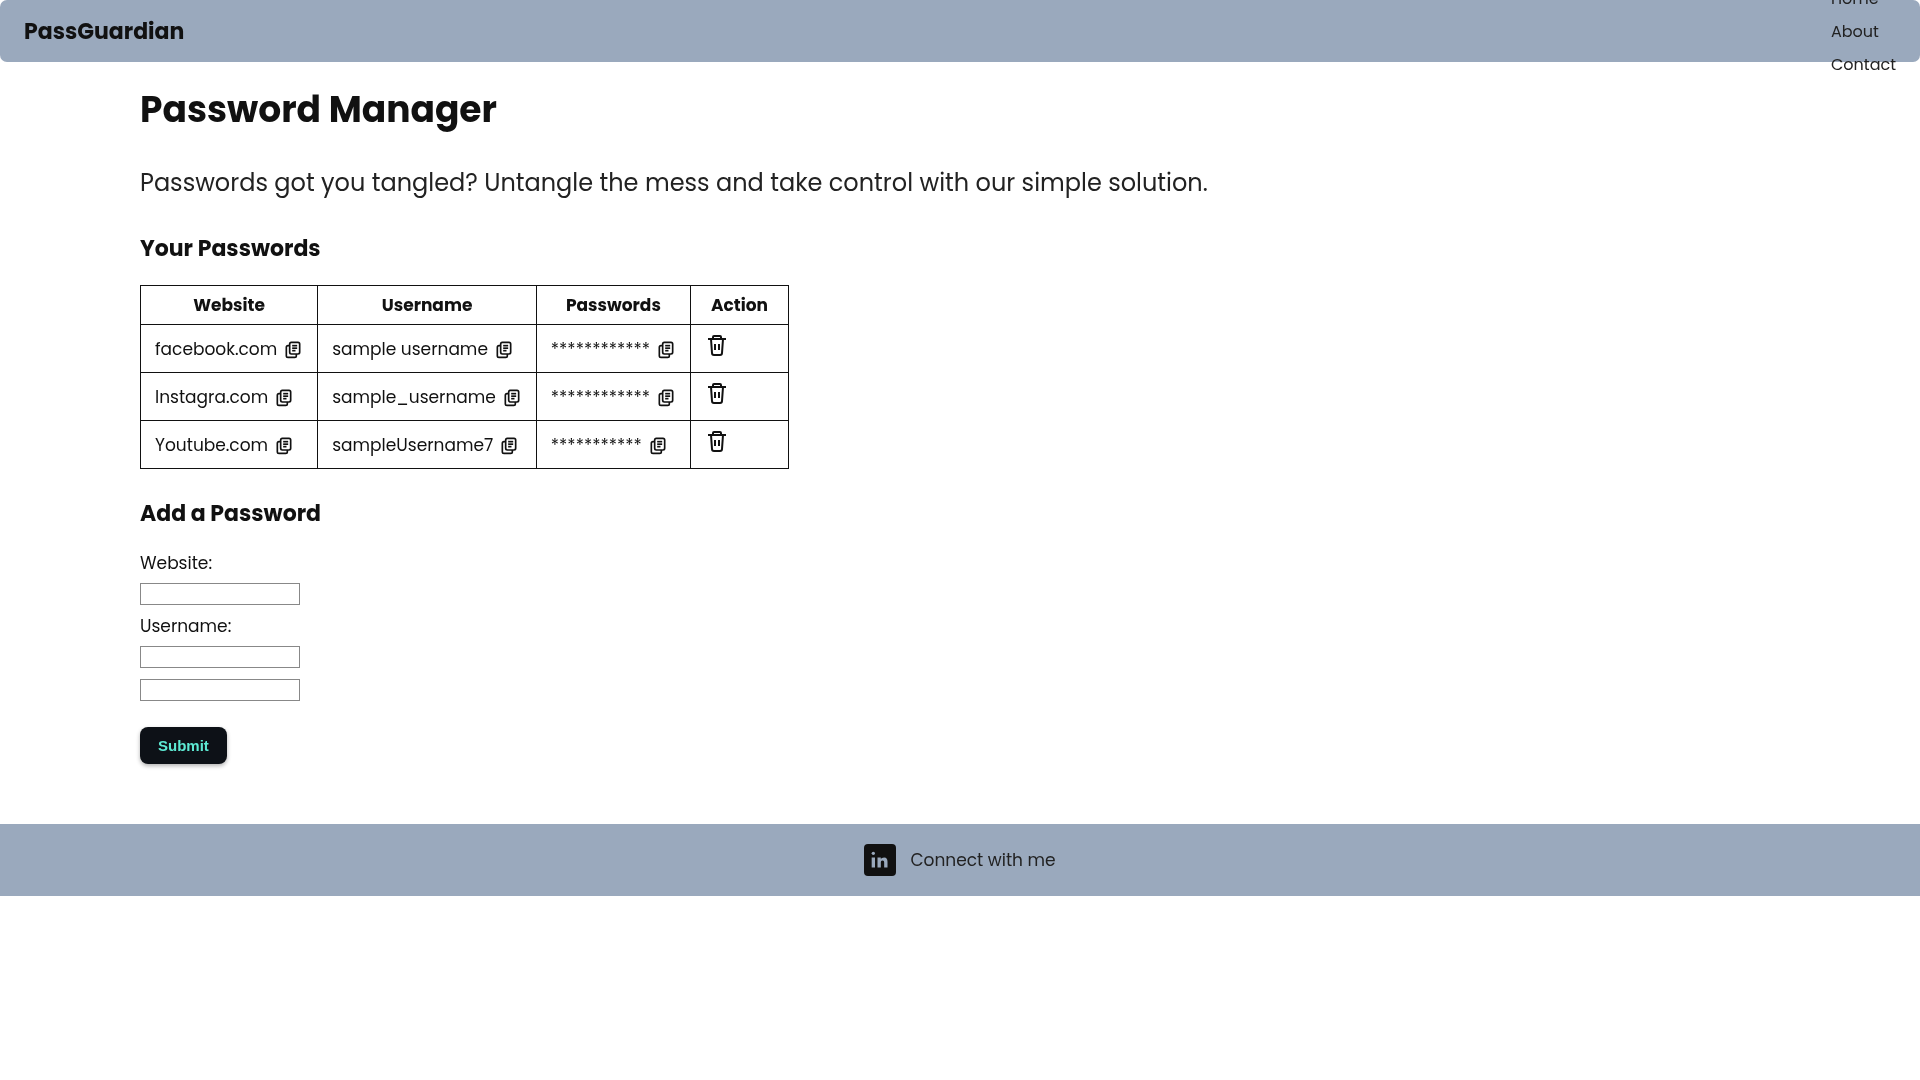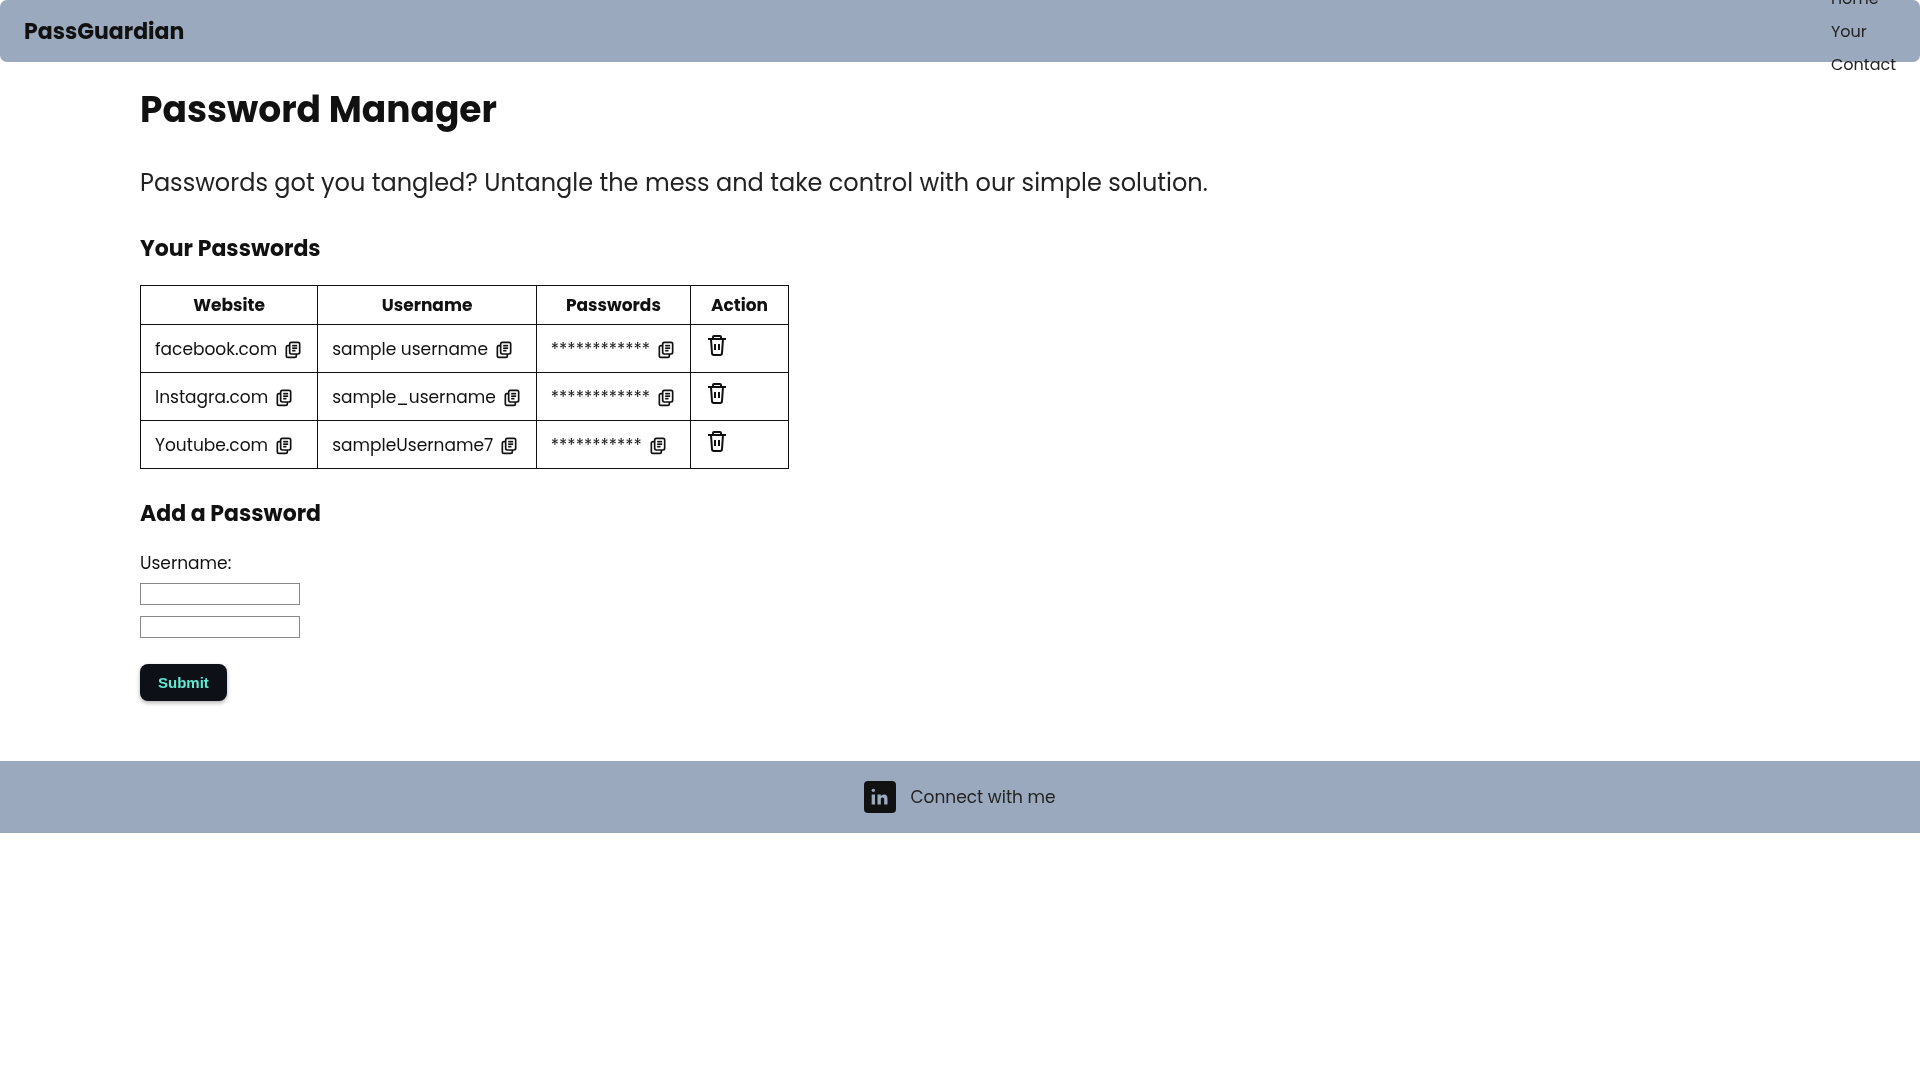--- a/index.html
+++ b/index.html
@@ -143,21 +143,21 @@
     display: block;
   }
 </style>
 </head>
 <body>
 
 <div class="navbar">
   <div class="brand">PassGuardian</div>
   <div class="nav-links">
     <a>Home</a>
-    <a>Your</a>
+    <a>About</a>
     <a>Contact</a>
   </div>
 </div>
 
 <div class="container">
   <h1 class="page-title">Password Manager</h1>
   <p class="tagline">Passwords got you tangled? Untangle the mess and take control with our simple solution.</p>
 
   <h2 class="section-title">Your Passwords</h2>
 
@@ -330,20 +330,24 @@
               </svg>
             </span></td>
         </tr>
       </tbody>
   </table>
 
   <h2 class="section-title">Add a Password</h2>
 
   <div>
     <div class="form-group">
+      <label class="form-label">Website:</label>
+      <input type="text" class="form-input" style="">
+    </div>
+    <div class="form-group">
       <label class="form-label">Username:</label>
       <input type="text" class="form-input" style="">
     </div>
     <div class="form-group">
       <input type="password" class="form-input" style="">
     </div>
     <button class="submit-btn">Submit</button>
   </div>
 </div>
 

